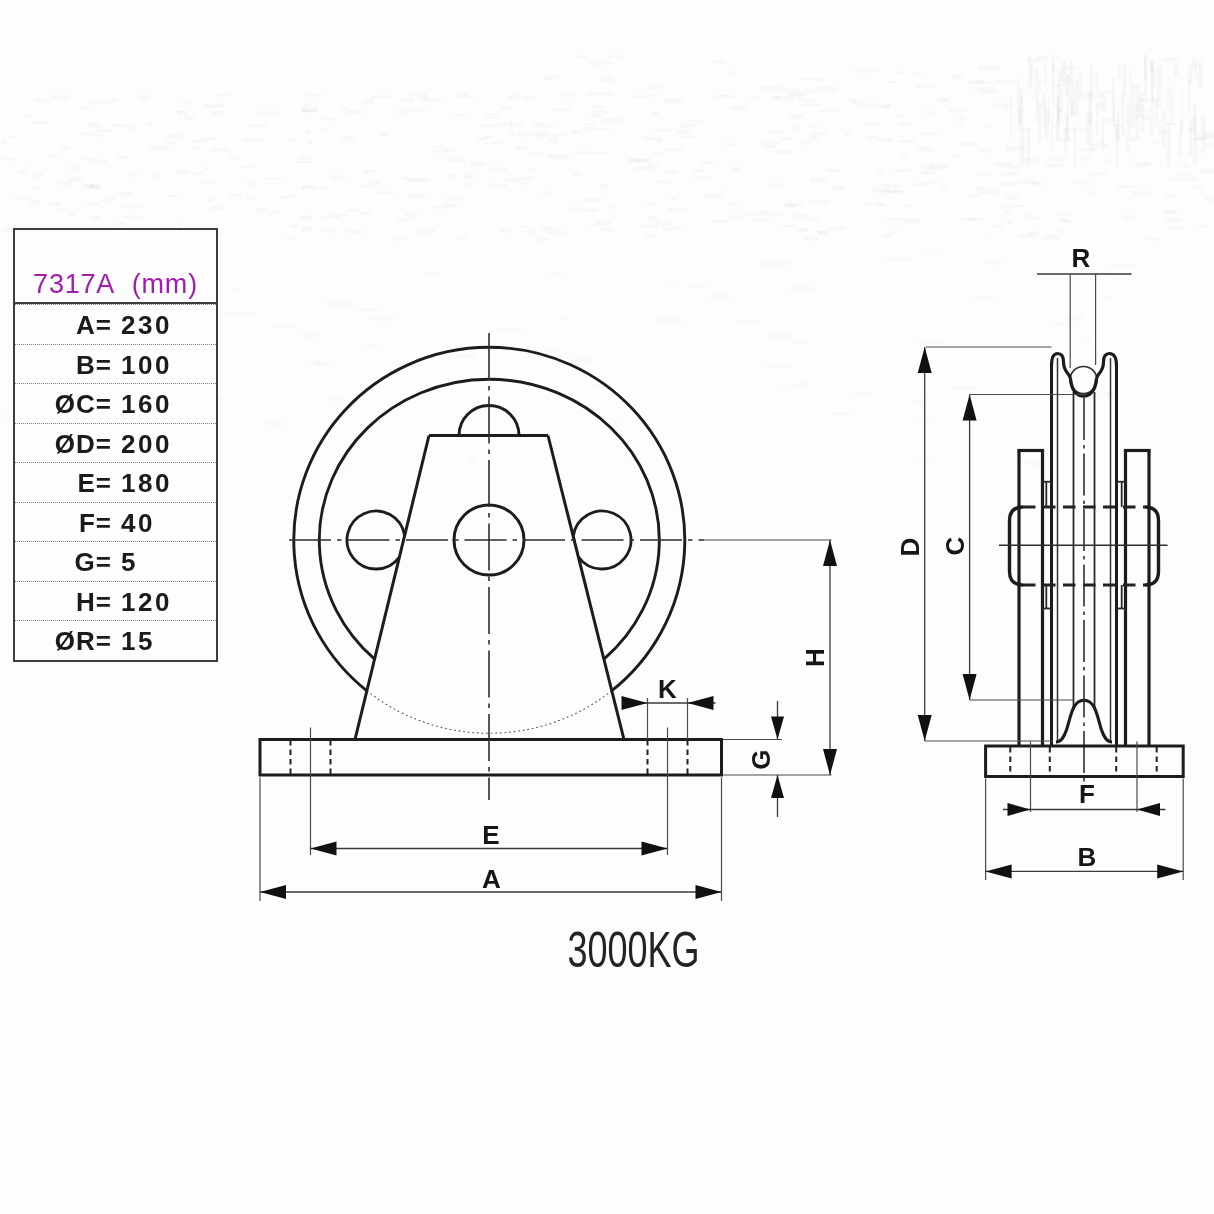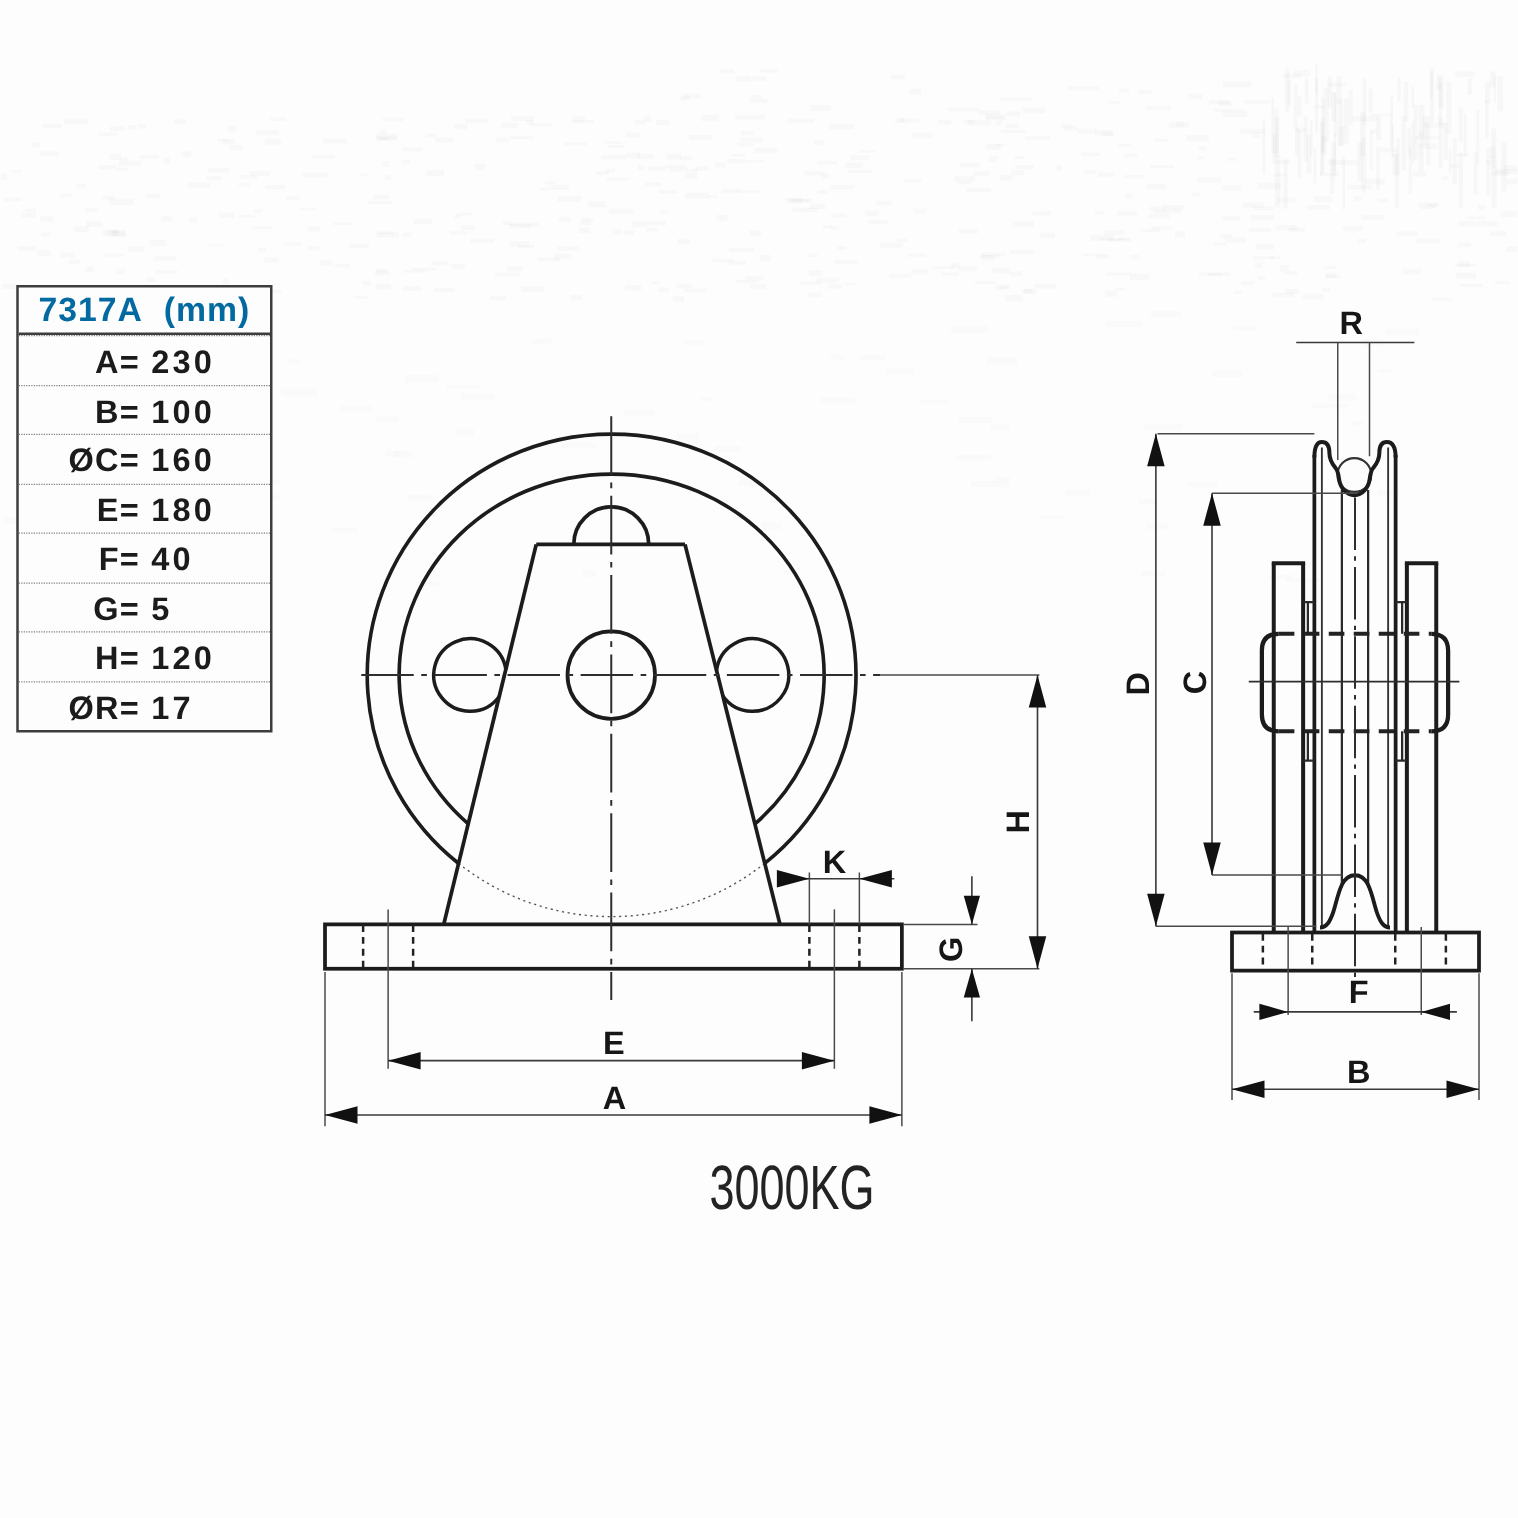--- a/index.html
+++ b/index.html
@@ -1,20 +1,20 @@
 <!DOCTYPE html>
 <html><head><meta charset="utf-8">
 <style>
 html,body{margin:0;padding:0;}
 body{width:1214px;height:1214px;background:#fdfdfd;position:relative;overflow:hidden;
  font-family:"Liberation Sans",sans-serif;}
 #tbl{position:absolute;left:13px;top:228px;width:205px;border:2px solid #3d3d3d;
  box-sizing:border-box;background:#fdfdfd;}
 #tbl .hdr{height:36px;border-bottom:2px solid #3d3d3d;display:flex;align-items:center;
- justify-content:center;font-weight:bold;font-size:27px;color:#0369a1;letter-spacing:0.8px;}
+ justify-content:center;font-weight:normal;font-size:27px;color:#a21caf;letter-spacing:0.8px;margin-top:36px;}
 #tbl .trow{height:39.5px;box-sizing:border-box;border-top:1.6px dotted #808080;display:flex;align-items:center;
  padding-top:2.5px;font-weight:bold;font-size:26px;color:#1b1b1b;}
 #tbl .lab{width:97px;text-align:right;display:inline-block;letter-spacing:1px;}
 #tbl .val{margin-left:9px;display:inline-block;letter-spacing:2.5px;}
 #kg{position:absolute;left:544px;top:921px;width:168px;text-align:center;font-size:50px;
  color:#232323;transform:scaleX(0.72);transform-origin:center;letter-spacing:0px;}
 svg{position:absolute;left:0;top:0;}
 </style></head>
 <body>
 <svg width="1214" height="1214" viewBox="0 0 1214 1214">
@@ -768,33 +768,37 @@
     </div>
 <div class="trow">
       <span class="lab">B=</span>
       <span class="val">100</span>
     </div>
 <div class="trow">
       <span class="lab">ØC=</span>
       <span class="val">160</span>
     </div>
 <div class="trow">
+      <span class="lab">ØD=</span>
+      <span class="val">200</span>
+    </div>
+<div class="trow">
       <span class="lab">E=</span>
       <span class="val">180</span>
     </div>
 <div class="trow">
       <span class="lab">F=</span>
       <span class="val">40</span>
     </div>
 <div class="trow">
       <span class="lab">G=</span>
       <span class="val">5</span>
     </div>
 <div class="trow">
       <span class="lab">H=</span>
       <span class="val">120</span>
     </div>
 <div class="trow">
       <span class="lab">ØR=</span>
-      <span class="val">17</span>
+      <span class="val">15</span>
     </div>
 </div>
 <div id="kg">3000KG</div>
 
 </body></html>

